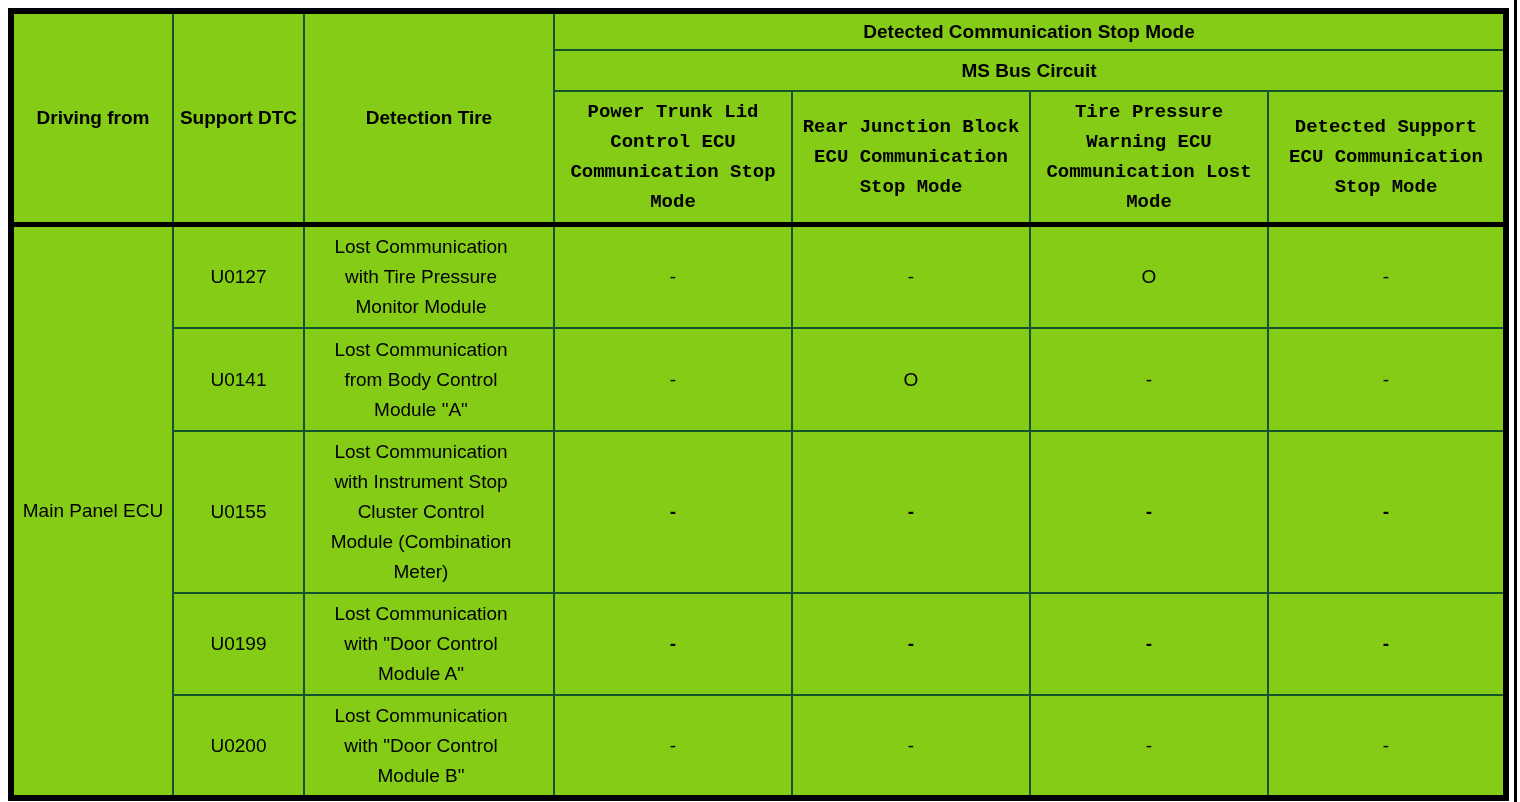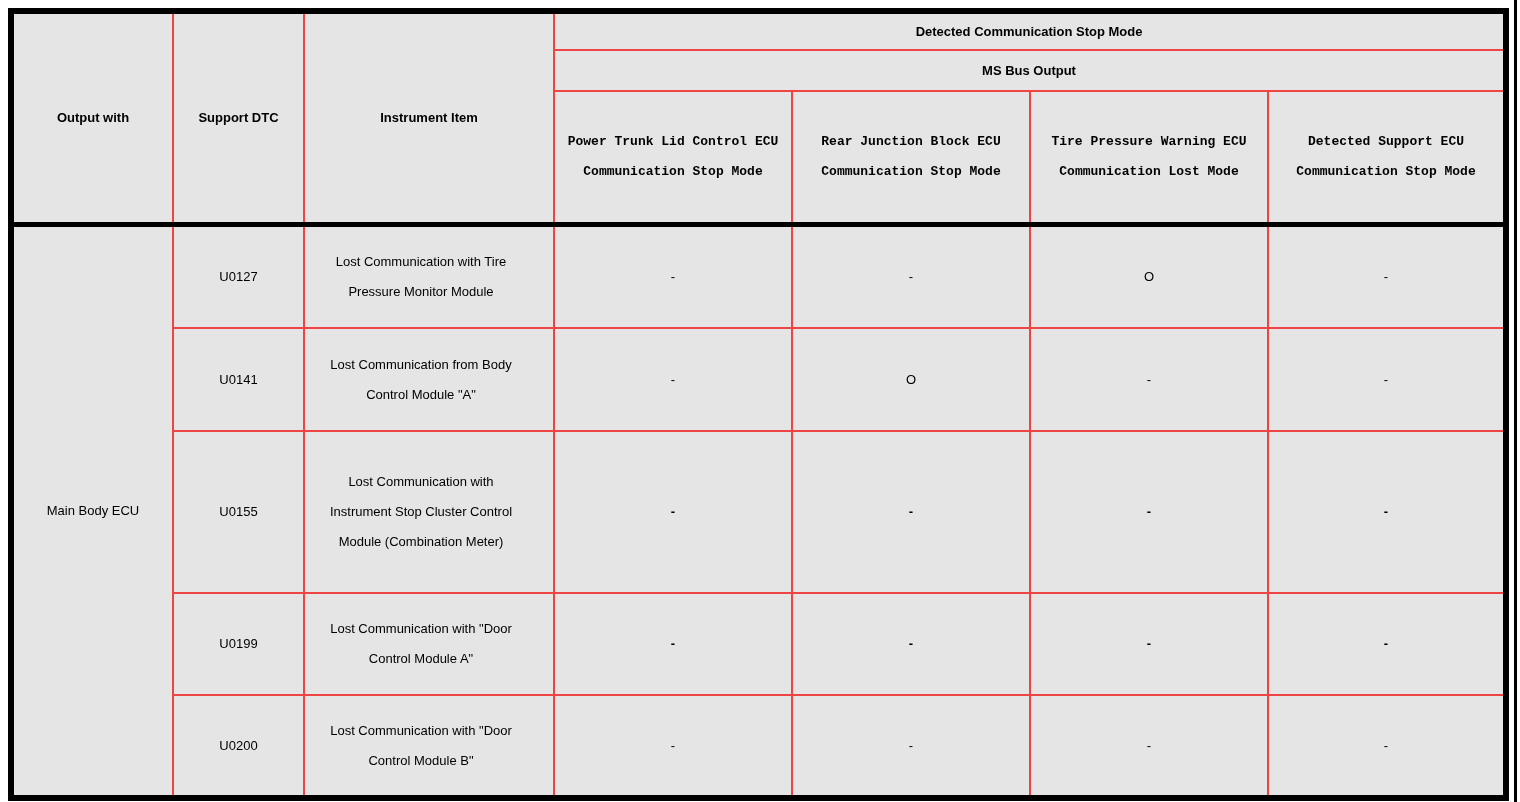--- a/index.html
+++ b/index.html
@@ -27,25 +27,25 @@
     position: absolute;
     left: 8px;
     top: 8px;
     width: 1498px;
     border-collapse: collapse;
     table-layout: fixed;
   }
 
   table.dtc-table th,
   table.dtc-table td {
-    border: 2px solid #ef4444;
+    border: 2px solid #14532d;
     text-align: center;
     vertical-align: middle;
-    font-size: 13px;
-    background: #e5e5e5;
+    font-size: 19px;
+    background: #84cc16;
     overflow: hidden;
   }
 
   
   table.dtc-table { border: 6px solid #000000; }
 
   
   table.dtc-table th {
     font-weight: bold;
     line-height: 30px;
@@ -101,38 +101,38 @@
     <col class="c-outputfrom">
     <col class="c-dtc">
     <col class="c-detection">
     <col class="c-stop">
     <col class="c-stop">
     <col class="c-stop">
     <col class="c-stop">
   </colgroup>
   <thead>
     <tr class="h-group">
-      <th rowspan="3" class="h-merged">Output with</th>
+      <th rowspan="3" class="h-merged">Driving from</th>
       <th rowspan="3" class="h-merged h-outputdtc">Support DTC</th>
-      <th rowspan="3" class="h-merged">Instrument Item</th>
+      <th rowspan="3" class="h-merged">Detection Tire</th>
       <th colspan="4">Detected Communication Stop Mode</th>
     </tr>
     <tr class="h-bus">
-      <th colspan="4">MS Bus Output</th>
+      <th colspan="4">MS Bus Circuit</th>
     </tr>
     <tr class="h-cols">
       <th class="h-sub">Power Trunk Lid Control ECU Communication Stop Mode</th>
       <th class="h-sub">Rear Junction Block ECU Communication Stop Mode</th>
       <th class="h-sub">Tire Pressure Warning ECU Communication Lost Mode</th>
       <th class="h-sub">Detected Support ECU Communication Stop Mode</th>
     </tr>
   </thead>
   <tbody>
     <tr class="r-0">
-      <td rowspan="5" class="output-cell">Main Body ECU</td>
+      <td rowspan="5" class="output-cell">Main Panel ECU</td>
       <td class="dtc-cell">U0127</td>
       <td class="detect">Lost Communication with Tire Pressure Monitor Module</td>
       <td class="status-cell">-</td>
       <td class="status-cell">-</td>
       <td class="status-cell">O</td>
       <td class="status-cell">-</td>
     </tr>
     <tr class="r-1">
       <td class="dtc-cell">U0141</td>
       <td class="detect">Lost Communication from Body Control Module "A"</td>

